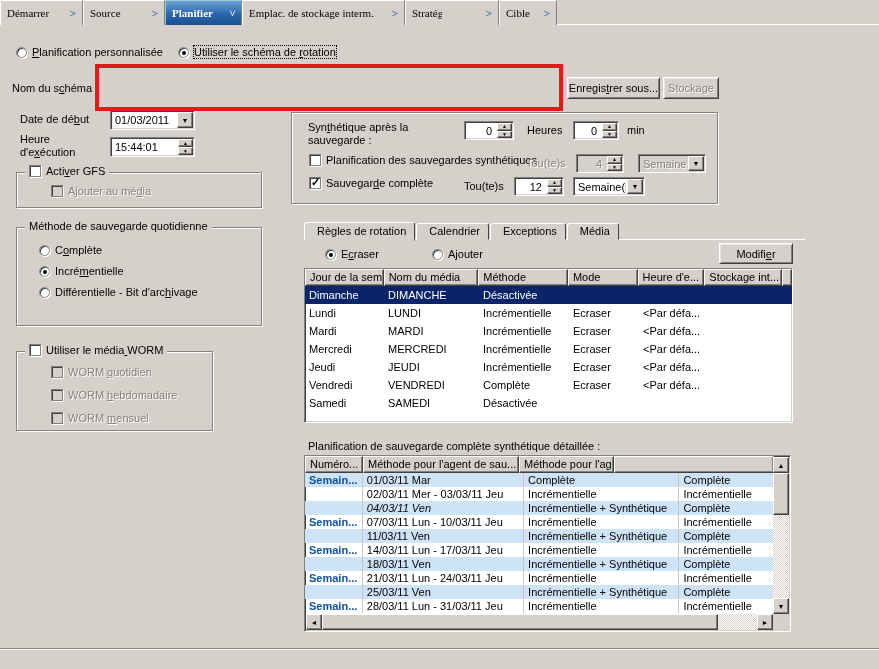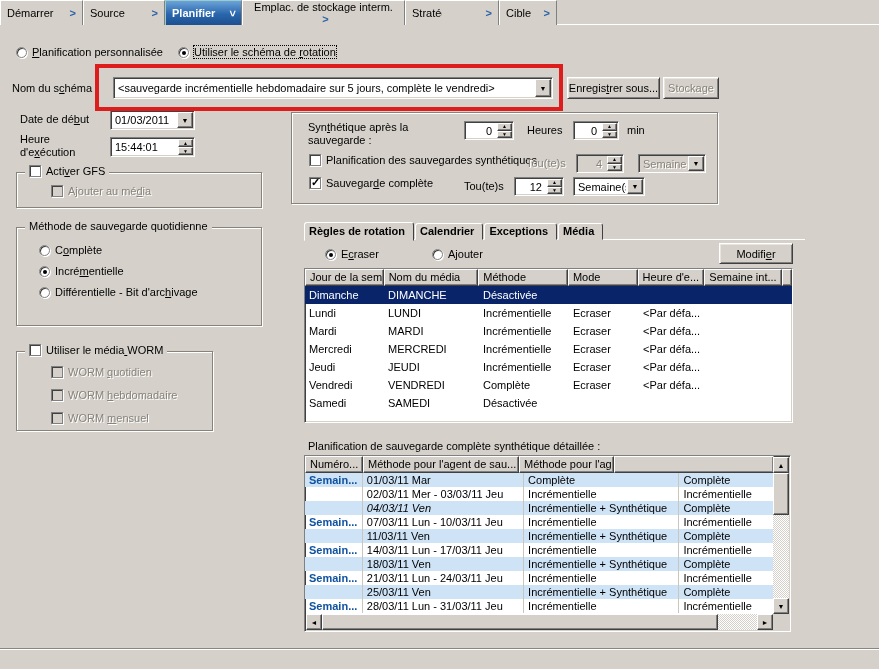--- a/index.html
+++ b/index.html
@@ -6,21 +6,21 @@
   html,body { width:879px; height:669px; }
   body {
     font-family:"Liberation Sans", sans-serif;
     font-size:11px; color:#000;
     background:#d5d1ca;
   }
   .screen { position:relative; width:879px; height:669px; background:#d5d1ca; overflow:hidden; }
 
   
   .wizard-tabs { position:absolute; left:0; top:0; width:879px; height:25px; display:flex;
-    background:#d5d1ca; border-bottom:1px solid #fff; }
+    background:#d5d1ca; border-bottom:1px solid #fff;font-family:Liberation Serif, serif; }
   .wtab { position:relative; display:flex; align-items:center; height:25px; padding:0 6px;
     background:#d5d1ca; border-top:1px solid #fff; border-left:1px solid #fff;
     border-right:1px solid #808080; cursor:pointer; overflow:hidden; white-space:nowrap; }
   .wtab .tlabel { flex:1; overflow:hidden; }
   .wtab .chev { margin-left:4px; color:#2a62a8; font-weight:bold; font-size:11px; line-height:11px; }
   .wtab .chev.down { display:inline-block; transform:rotate(90deg); }
   .wtab.active { background:linear-gradient(180deg,#6ba3d8 0%,#2a66ac 55%,#1c4f90 100%);
     color:#fff; font-weight:bold; border-left:1px solid #9cc; border-top:1px solid #9cc; }
   .wtab.active .chev { color:#fff; }
 
@@ -62,23 +62,23 @@
   .btn.disabled { color:#87837b; text-shadow:1px 1px 0 #fff; cursor:default; }
 
   .group { position:absolute; border:1px solid #87837b; box-shadow:1px 1px 0 #fff, inset 1px 1px 0 #fff; }
   .group .legend { position:absolute; top:-8px; left:8px; background:#d5d1ca; padding:0 4px;
     display:flex; align-items:center; gap:5px; white-space:nowrap; }
   .group .legend .cb { position:relative; }
   .ingroup { position:absolute; }
 
   
   .itabs { position:absolute; left:304px; top:221px; display:flex; align-items:flex-end; z-index:2; }
-  .itab { height:17px; padding:1px 8px 0 4px; background:#d5d1ca; margin-right:1px;
+  .itab { height:17px; padding:1px 8px 0 12px; background:#d5d1ca; margin-right:1px;
     border:1px solid; border-color:#fff #404040 transparent #fff;
-    border-top-left-radius:3px; border-top-right-radius:3px; cursor:pointer; white-space:nowrap;font-weight:bold; }
+    border-top-left-radius:3px; border-top-right-radius:3px; cursor:pointer; white-space:nowrap; }
   .itab.active { height:19px; padding-top:2px; position:relative; top:1px; z-index:3; }
   .tabline { position:absolute; left:304px; top:239px; width:501px; border-top:1px solid #fff; z-index:1; }
 
   
   .tbl { position:absolute; background:#fff; border:1px solid; border-color:#808080 #fff #fff #808080;
     box-shadow:inset 1px 1px 0 #404040, inset -1px -1px 0 #d5d1ca; overflow:hidden; }
   .thead { display:flex; }
   .hcell { background:#d5d1ca; border:1px solid; border-color:#fff #404040 #404040 #fff;
     box-shadow:inset -1px -1px 0 #808080; padding:1px 4px; white-space:nowrap; overflow:hidden;
     height:17px; cursor:pointer; }
@@ -117,21 +117,21 @@
         <span class="chev">&gt;</span>
       </div>
       <div class="wtab" style="width: 82px;">
         <span class="tlabel">Source</span>
         <span class="chev">&gt;</span>
       </div>
       <div class="wtab active" style="width: 77px;">
         <span class="tlabel">Planifier</span>
         <span class="chev down">&gt;</span>
       </div>
-      <div class="wtab" style="width: 163px; flex-direction: column;">
+      <div class="wtab" style="width: 163px;">
         <span class="tlabel">Emplac. de stockage interm.</span>
         <span class="chev">&gt;</span>
       </div>
       <div class="wtab" style="width: 94px; gap: 40px;">
         <span class="tlabel">Stratégies</span>
         <span class="chev">&gt;</span>
       </div>
       <div class="wtab" style="width: 58px;">
         <span class="tlabel">Cible</span>
         <span class="chev">&gt;</span>
@@ -143,24 +143,20 @@
     <span><u>P</u>lanification personnalisée</span>
   </div>
   <div class="radio" style="left:178px;top:46px">
     <span class="rb sel"></span>
     <span class="focus-dotted">Utiliser le schéma de <u>r</u>otation</span>
   </div>
 
   <div class="hl" style="left:95px;top:64px;width:468px;height:47px"></div>
 
   <div class="lbl" style="left:12px;top:82px">Nom du s<u>c</u>héma :</div>
-  <div class="field" style="left:113px;top:77px;width:440px;height:22px">
-    <span class="val">&lt;sauvegarde incrémentielle hebdomadaire sur 5 jours, complète le vendredi&gt;</span>
-    <span class="dropbtn">▼</span>
-  </div>
   <div class="btn" style="left:567px;top:77px;width:93px;height:22px">Enregis<u>t</u>rer sous...</div>
   <div class="btn disabled" style="left:663px;top:77px;width:56px;height:22px">Stockage</div>
 
   <div class="lbl" style="left:20px;top:113px">Date de dé<u>b</u>ut</div>
   <div class="field" style="left:110px;top:110px;width:85px;height:20px">
     <span class="val">01/03/2011</span>
     <span class="dropbtn">▼</span>
   </div>
   <div class="lbl" style="left:20px;top:133px">Heure</div>
   <div class="lbl" style="left:20px;top:146px">d'e<u>x</u>écution</div>
@@ -301,21 +297,21 @@
   </div>
   <div class="btn" style="left:719px;top:243px;width:74px;height:21px">Modifi<u>e</u>r</div>
 
   <div class="tbl rot" style="left:304px;top:268px;width:489px;height:155px">
     <div class="thead" id="rot-head">
         <div class="hcell" style="width: 79px;">Jour de la sem...</div>
         <div class="hcell" style="width: 95px;">Nom du média</div>
         <div class="hcell" style="width: 90px;">Méthode</div>
         <div class="hcell" style="width: 70px;">Mode</div>
         <div class="hcell" style="width: 67px;">Heure d'e...</div>
-        <div class="hcell" style="width: 78px;">Semaine int...</div>
+        <div class="hcell" style="width: 78px;">Stockage int...</div>
         <div class="hcell" style="flex: 1 1 0%;"></div>
       </div>
     <div id="rot-body">
         <div class="trow selected">
           <div class="cell" style="width: 79px;">Dimanche</div>
           <div class="cell" style="width: 95px;">DIMANCHE</div>
           <div class="cell" style="width: 90px;">Désactivée</div>
           <div class="cell" style="width: 70px;"></div>
           <div class="cell" style="width: 67px;"></div>
           <div class="cell" style="width: 78px;"></div>

